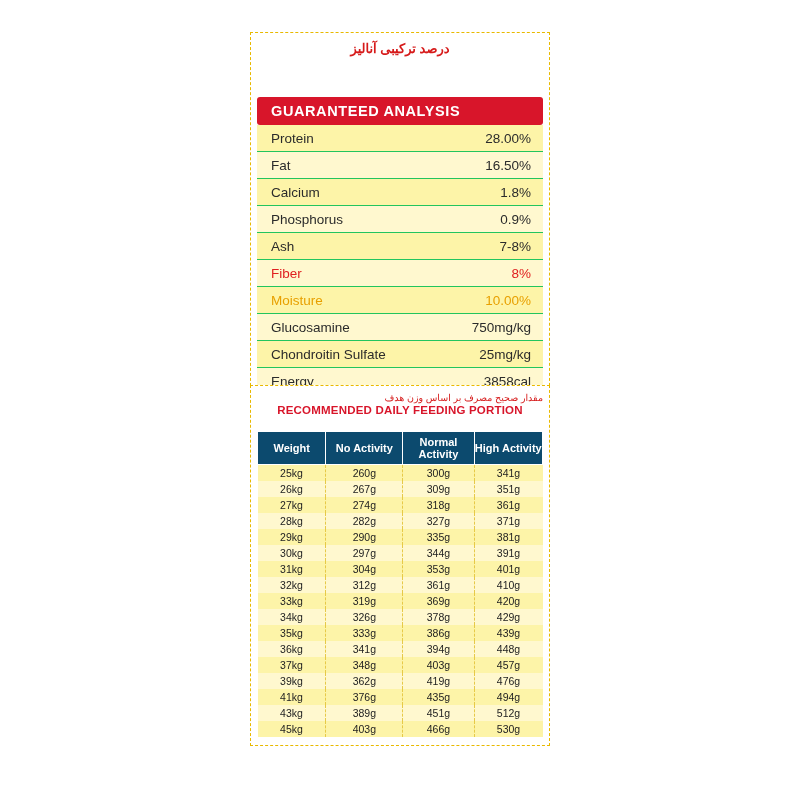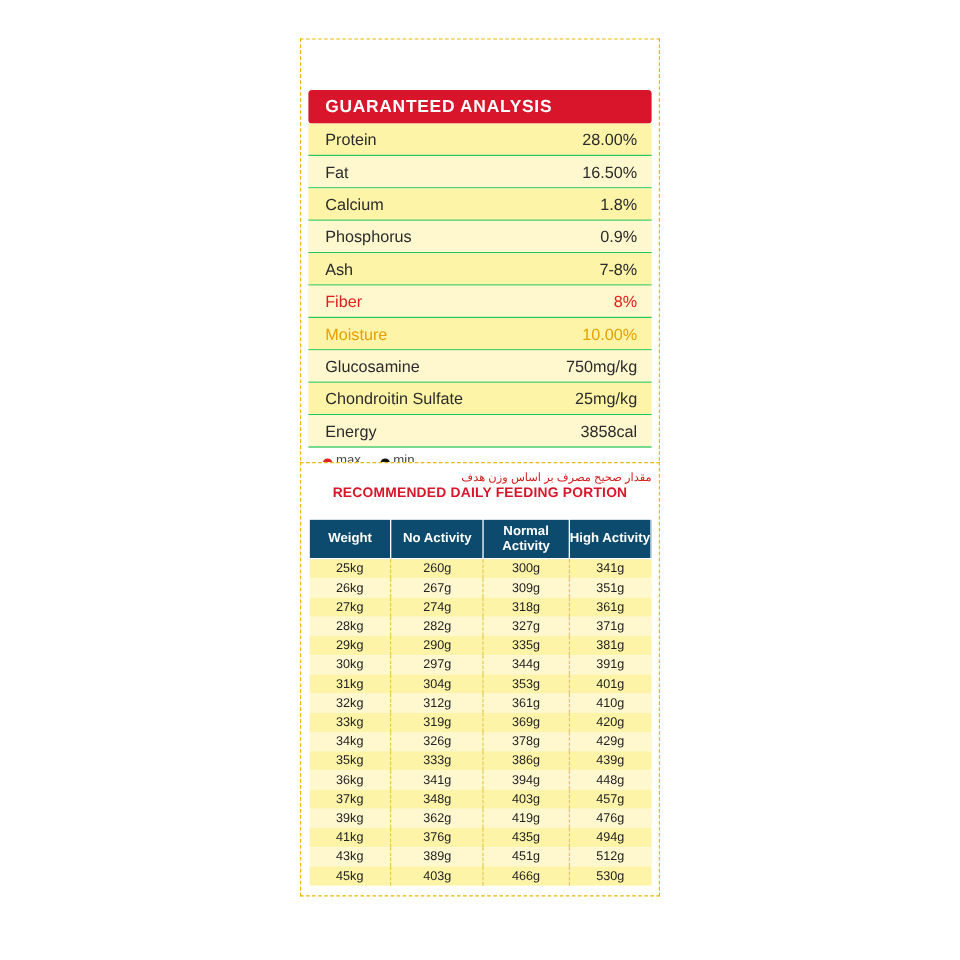--- a/index.html
+++ b/index.html
@@ -129,20 +129,21 @@
   table.fp tbody td:last-child { border-right: none; }
   table.fp tbody tr:nth-child(odd)  td { background: #fdf4a8; }
   table.fp tbody tr:nth-child(even) td { background: #fff8cf; }
 </style>
 </head>
 <body>
 
 <div class="page">
 
   <div class="ga-panel">
+    <div class="ga-fa">درصد ترکیبی آنالیز</div>
     <div class="ga-header">GUARANTEED ANALYSIS</div>
 
     <div>
       <div class="ga-row">
         <span class="lbl">Protein</span>
         <span class="val">28.00%</span>
       </div>
       <div class="ga-row">
         <span class="lbl">Fat</span>
         <span class="val">16.50%</span>

